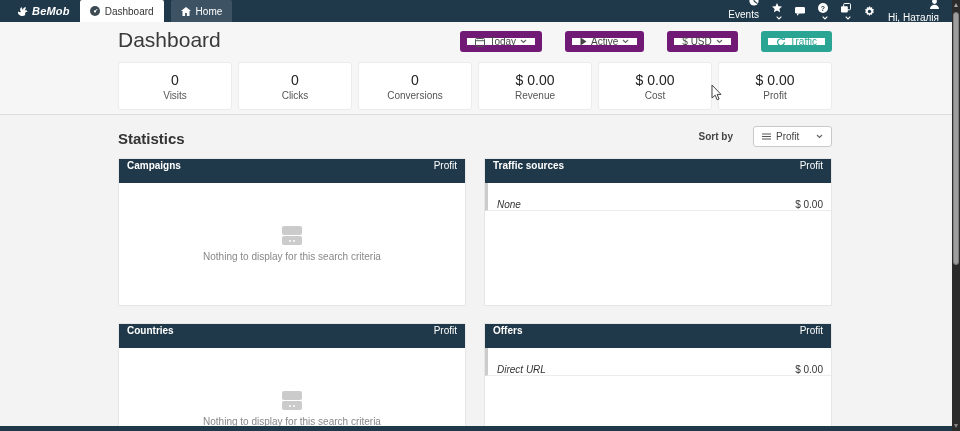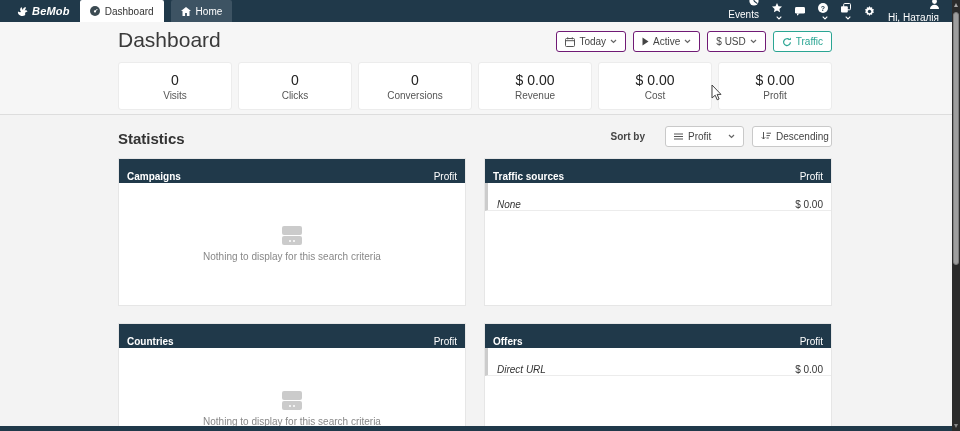--- a/index.html
+++ b/index.html
@@ -18,42 +18,42 @@
   .nav-tab { display:flex; align-items:center; gap:5px; padding:0 10px; font-size:10px; cursor:default; }
   .nav-tab.active { background:#ffffff; color:#333; border-radius:2px 2px 0 0; }
   .nav-tab.home { background:#3d5363; margin-left:7px; border-radius:2px 2px 0 0; }
   .nav-right { margin-left:auto; display:flex; align-items:center; gap:13px; padding-right:13px; font-size:10px; }
   .nav-item { display:flex; align-items:flex-end; gap:3px;flex-direction:column; }
   
   .header-section { position:absolute; top:22px; left:0; width:952px; height:93px; background:#f6f6f6; border-bottom:1px solid #ddd; }
   .page-title { position:absolute; top:28px; left:118px; font-size:21px; color:#3a3a3a; }
   .toolbar { position:absolute; top:31px; left:118px; width:714px; display:flex; justify-content:flex-end; gap:7px; }
   .btn { display:inline-flex; align-items:center; gap:4px; height:21px; padding:0 8px;
-    background:#fff; border:1px solid #701a75; border-radius:3px; font-size:10px; color:#444; }
+    background:#fff; border:7px solid #701a75; border-radius:3px; font-size:10px; color:#444;margin-left:16px; }
   .btn.refresh { border-color:#2aa593; color:#2aa593; }
   
   .cards { position:absolute; top:62px; left:118px; width:714px; display:flex; gap:6px; }
   .card { flex:1; height:48px; background:#fff; border:1px solid #ececec; border-radius:3px;
     display:flex; flex-direction:column; align-items:center; justify-content:center; gap:2px; }
   .card-value { font-size:14px; color:#222; }
   .card-label { font-size:10px; color:#555; }
   
   .stats-heading { position:absolute; top:130px; left:118px; font-size:15px; font-weight:bold; color:#333; }
   .sort-bar { position:absolute; top:126px; left:118px; width:714px; display:flex; justify-content:flex-end; align-items:center; gap:8px; }
   .sort-label { font-size:10px; font-weight:bold; color:#444; margin-right:12px; }
   .select { display:inline-flex; align-items:center; gap:5px; height:21px; padding:0 8px;
     background:#fff; border:1px solid #c9c9c9; border-radius:3px; font-size:10px; color:#444; }
   .select .spacer { flex:1; }
   .select.w78 { width:79px; } .select.w80 { width:80px; }
   
   .panel-grid { position:absolute; top:158px; left:118px; width:714px;
     display:grid; grid-template-columns:348px 348px; column-gap:18px; row-gap:17px; grid-auto-rows:148px; }
   .panel { background:#fff; border:1px solid #e6e6e6; display:flex; flex-direction:column; }
   .panel-header { height:22px; flex:0 0 22px; background:#20394a; color:#fff; display:flex;
-    justify-content:space-between; align-items:flex-start; padding:12px 8px; font-size:10px; }
+    justify-content:space-between; align-items:flex-end; padding:12px 8px; font-size:10px; }
   .panel-title { font-weight:bold; }
   .panel-body { flex:1; display:flex; flex-direction:column; }
   .panel-body.center { align-items:center; justify-content:center; }
   .empty-state { text-align:left; }
   .es-icon { width:20px; margin:0 auto 6px; }
   .es-top { height:9px; background:#cbcbcb; border-radius:2px; margin-bottom:1px; }
   .es-bottom { height:9px; background:#cbcbcb; border-radius:2px; display:flex; justify-content:center; align-items:center; gap:2px; }
   .es-dot { width:2px; height:2px; background:#fff; border-radius:50%; }
   .empty-text { font-size:10px; color:#888; }
   .data-row { height:28px; display:flex; justify-content:space-between; align-items:center;
@@ -254,33 +254,20 @@
       <svg width="9" height="7" viewBox="0 0 9 7">
           <path d="M0 1h9M0 3.5h9M0 6h9" stroke="#555" stroke-width="1"></path>
         </svg>
     </span>
     <span>Profit</span>
     <span class="spacer"></span>
     <svg width="7" height="5" viewBox="0 0 7 5">
         <path d="M1 1l2.5 2.5L6 1" fill="none" stroke="#666" stroke-width="1.2"></path>
       </svg>
   </div>
-  <div class="select w80">
-    <span>
-      <svg width="10" height="9" viewBox="0 0 10 9">
-          <path d="M2.5 0v7M0.8 5.3L2.5 7l1.7-1.7" stroke="#555" fill="none" stroke-width="1"></path>
-          <path d="M5.5 1.2h4.5M5.5 3.6h3.4M5.5 6h2.3" stroke="#555" stroke-width="1"></path>
-        </svg>
-    </span>
-    <span>Descending</span>
-    <span class="spacer"></span>
-    <svg width="7" height="5" viewBox="0 0 7 5">
-        <path d="M1 1l2.5 2.5L6 1" fill="none" stroke="#666" stroke-width="1.2"></path>
-      </svg>
-  </div>
 </div>
 
 <div class="panel-grid">
 
   <div class="panel">
     <div class="panel-header">
       <span class="panel-title">Campaigns</span>
       <span class="panel-metric">Profit</span>
     </div>
     <div class="panel-body center">

